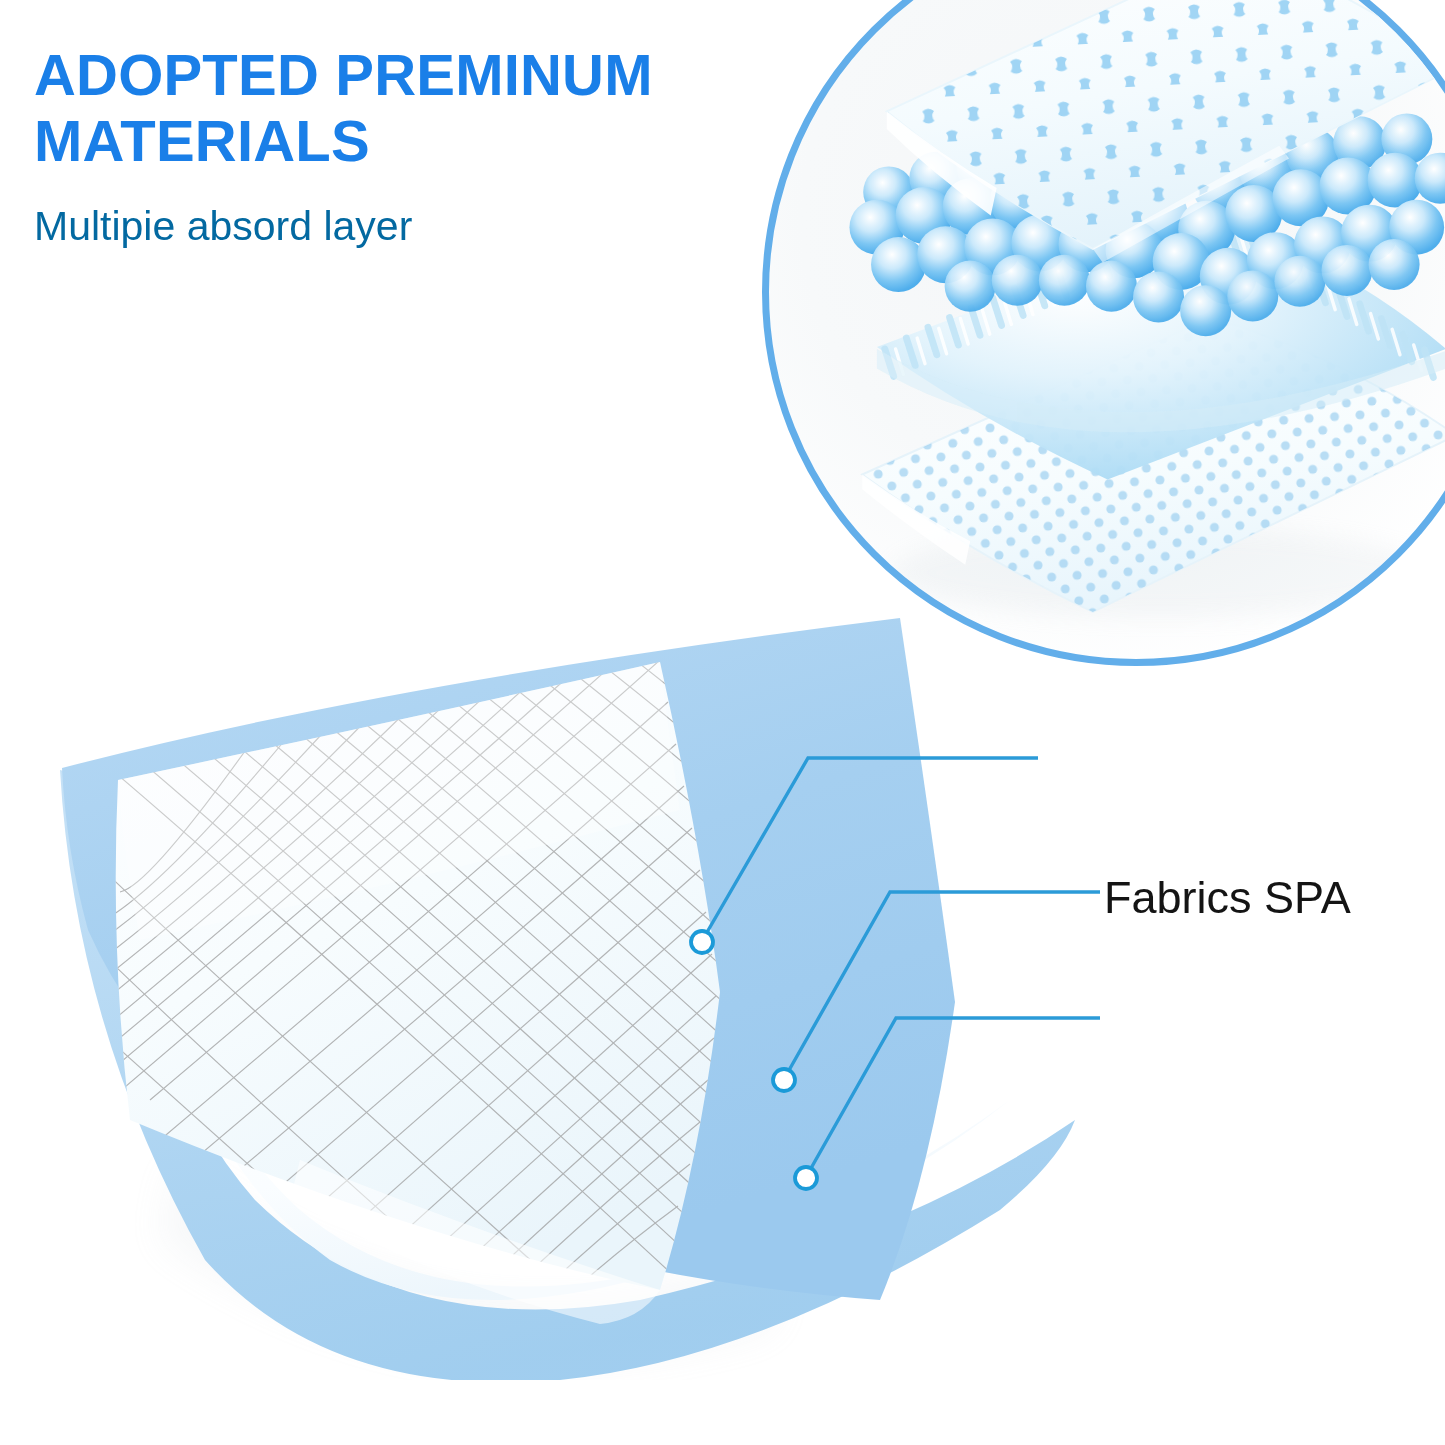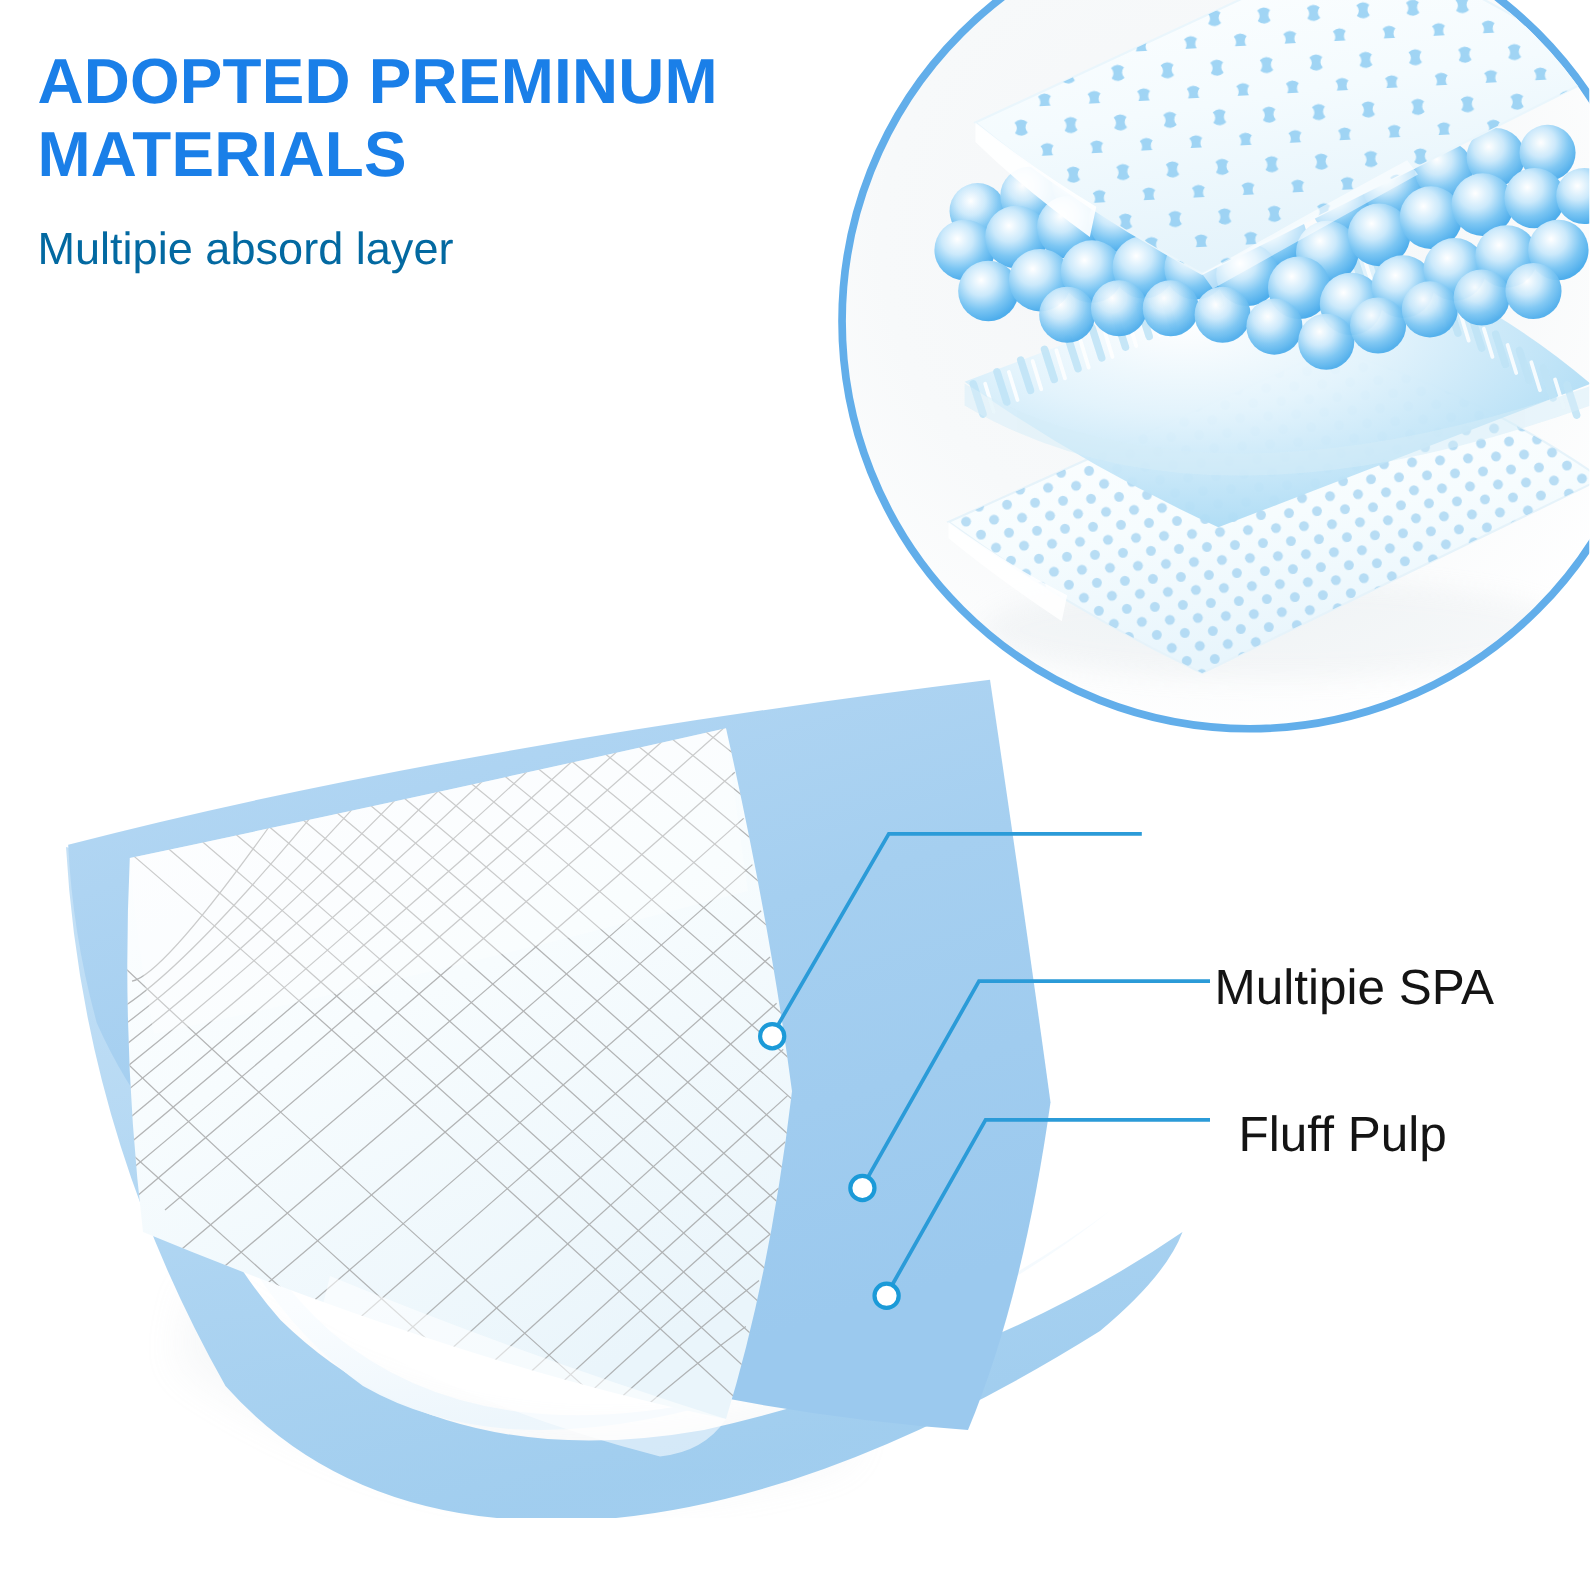--- a/index.html
+++ b/index.html
@@ -421,16 +421,15 @@
       <path d="M148 352 L250 172 L460 172" fill="none" stroke="#2B9BD8" stroke-width="3.4" stroke-linejoin="miter" stroke-linecap="butt"></path>
       <circle cx="144" cy="360" r="11" fill="#ffffff" stroke="#1B9AD8" stroke-width="3.8"></circle>
     </g>
 
     <g>
       <path d="M170 450 L256 298 L460 298" fill="none" stroke="#2B9BD8" stroke-width="3.4" stroke-linejoin="miter" stroke-linecap="butt"></path>
       <circle cx="166" cy="458" r="11" fill="#ffffff" stroke="#1B9AD8" stroke-width="3.8"></circle>
     </g>
   </svg>
 
-  <div class="callout-label" id="label-polymer">Multipie SPA</div>
-  <div class="callout-label" id="label-fluff">Fluff Pulp</div>
+  <div class="callout-label" id="label-polymer">Fabrics SPA</div>
 
 </div>
 
 </body></html>

